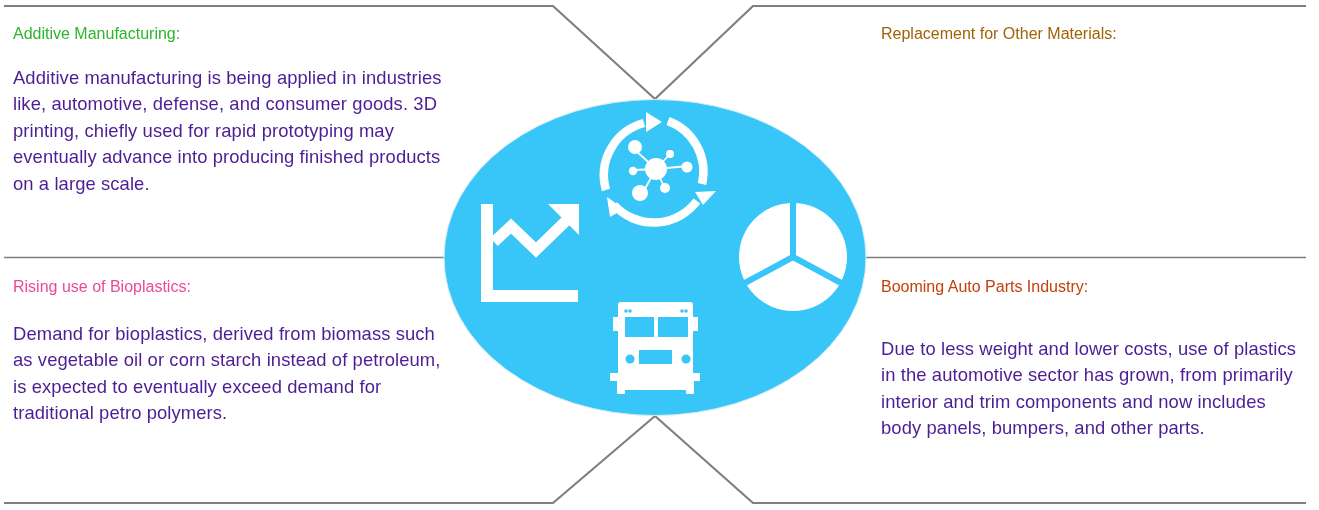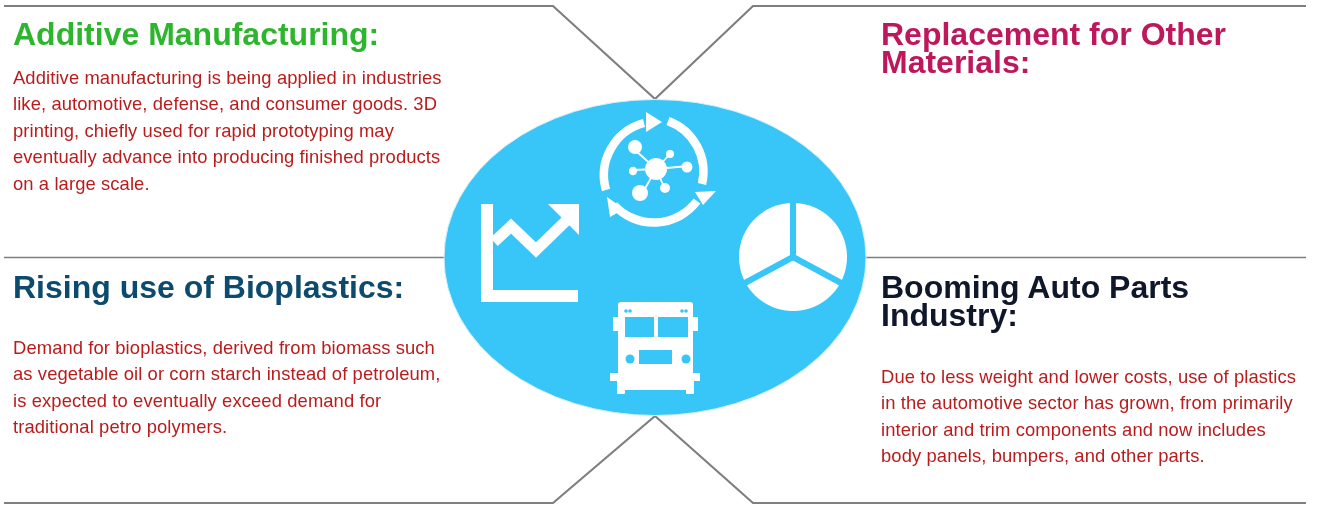--- a/index.html
+++ b/index.html
@@ -1,27 +1,27 @@
 <!DOCTYPE html>
 <html><head>
   <meta charset="utf-8">
   <style>
     html, body { margin: 0; padding: 0; background: #ffffff; }
     body { width: 1319px; height: 510px; position: relative; overflow: hidden;
            font-family: "Liberation Sans", sans-serif; }
     .frame { position: absolute; left: 0; top: 0; width: 1319px; height: 510px; }
     .block { position: absolute; }
-    .block h2 { margin: 0; font-size: 32px; font-weight: bold; letter-spacing: 0px; line-height: 28px; }
-    .block p { margin: 0; font-size: 18.4px; line-height: 26.4px; color: #b91c1c; letter-spacing: 0.1px; }
+    .block h2 { margin: 0; font-size: 16px; font-weight: normal; letter-spacing: 0px; line-height: 28px; }
+    .block p { margin: 0; font-size: 18.4px; line-height: 26.4px; color: #4c1d95; letter-spacing: 0.1px; }
     #b-tl { left: 13px; top: 20px; width: 440px; }
     #b-tl p { margin-top: 17px; }
     #b-tr { left: 881px; top: 20px; width: 430px; }
     #b-tr p { margin-top: 17px; }
     #b-bl { left: 13px; top: 273px; width: 440px; }
-    #b-bl p { margin-top: 34px; }
+    #b-bl p { margin-top: 20px; }
     #b-br { left: 881px; top: 273px; width: 430px; }
     #b-br p { margin-top: 35px; }
   </style>
 </head>
 <body>
 
 <svg class="frame" viewBox="0 0 1319 510" width="1319" height="510">
 
   <g stroke="#7f7f7f" stroke-width="2.2" fill="none">
     <polyline points="4,6 553,6 655,99"></polyline>
@@ -98,24 +98,24 @@
     <circle cx="686" cy="311" r="1.8" fill="#38c5f8"></circle>
   </g>
 </svg>
 
 <div class="block" id="b-tl">
   <h2 style="color:#2db52d">Additive Manufacturing:</h2>
   <p>Additive manufacturing is being applied in industries like, automotive, defense, and consumer goods. 3D printing, chiefly used for rapid prototyping may eventually advance into producing finished products on a large scale.</p>
 </div>
 
 <div class="block" id="b-tr">
-  <h2 style="color:#be185d">Replacement for Other Materials:</h2>
+  <h2 style="color:#a16207">Replacement for Other Materials:</h2>
 </div>
 
 <div class="block" id="b-bl">
-  <h2 style="color:#0c4a6e">Rising use of Bioplastics:</h2>
+  <h2 style="color:#ec4899">Rising use of Bioplastics:</h2>
   <p>Demand for bioplastics, derived from biomass such as vegetable oil or corn starch instead of petroleum, is expected to eventually exceed demand for traditional petro polymers.</p>
 </div>
 
 <div class="block" id="b-br">
-  <h2 style="color:#0f172a">Booming Auto Parts Industry:</h2>
+  <h2 style="color:#c2410c">Booming Auto Parts Industry:</h2>
   <p>Due to less weight and lower costs, use of plastics in the automotive sector has grown, from primarily interior and trim components and now includes body panels, bumpers, and other parts.</p>
 </div>
 
 </body></html>

